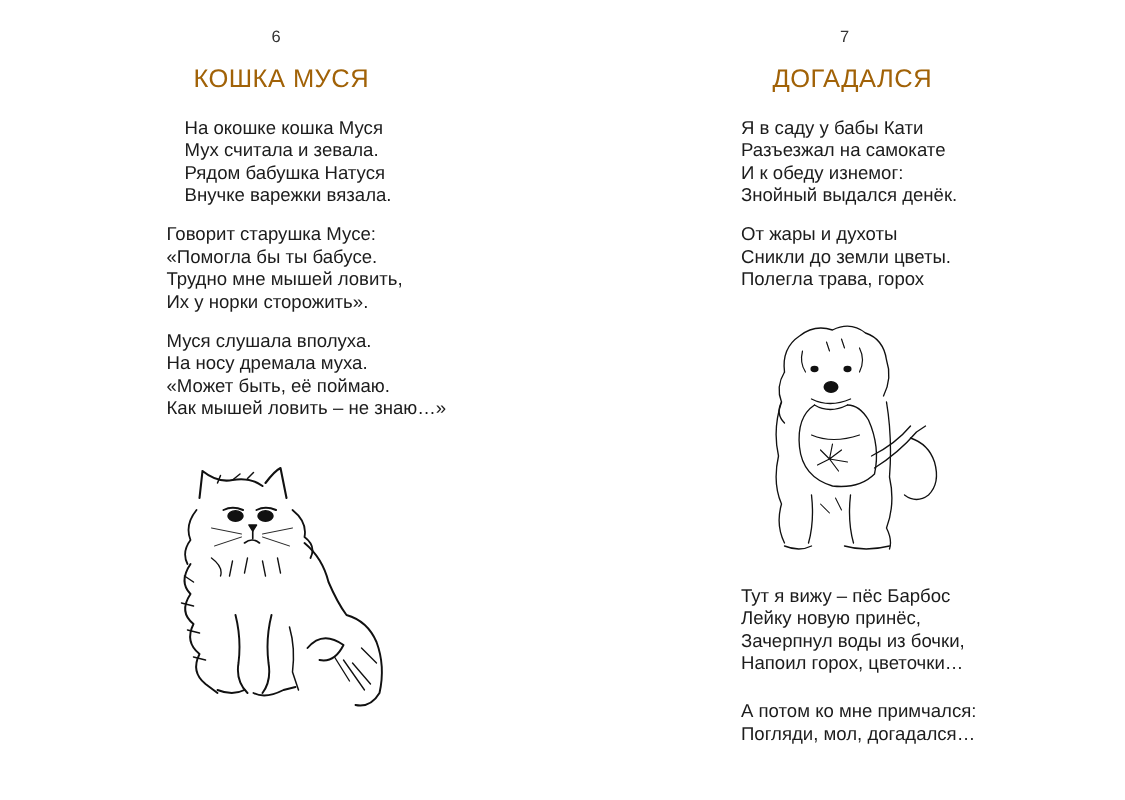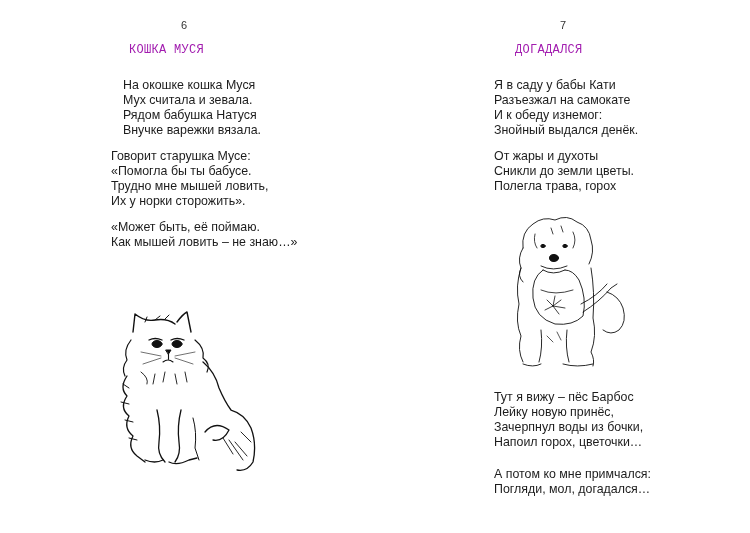--- a/index.html
+++ b/index.html
@@ -14,22 +14,22 @@
     .page { position: absolute; top: 0; height: 533px; }
     .page-left { left: 0; width: 375px; }
     .page-right { left: 375px; width: 375px; }
     .page-num {
       position: absolute; top: 19px;
       font-size: 11px; color: #333;
       width: 40px; text-align: center;
     }
     .title {
       position: absolute; top: 43px;
-      font-size: 12px; letter-spacing: 0.3px;
-      color: #a21caf; white-space: nowrap; font-family: Liberation Mono, monospace;
+      font-size: 17px; letter-spacing: 0.3px;
+      color: #a16207; white-space: nowrap;
     }
     .stanza {
       position: absolute;
       font-size: 12.4px; line-height: 15px;
       color: #1c1c1c;
     }
     .stanza div { white-space: nowrap; }
     .illus { position: absolute; }
     svg path, svg polyline, svg ellipse, svg circle {
       fill: none; stroke: #111; stroke-linecap: round; stroke-linejoin: round;
@@ -48,20 +48,22 @@
     <div>Рядом бабушка Натуся</div>
     <div>Внучке варежки вязала.</div>
   </div>
   <div class="stanza" style="left:111px; top:149px;">
     <div>Говорит старушка Мусе:</div>
     <div>«Помогла бы ты бабусе.</div>
     <div>Трудно мне мышей ловить,</div>
     <div>Их у норки сторожить».</div>
   </div>
   <div class="stanza" style="left:111px; top:220px;">
+    <div>Муся слушала вполуха.</div>
+    <div>На носу дремала муха.</div>
     <div>«Может быть, её поймаю.</div>
     <div>Как мышей ловить – не знаю…»</div>
   </div>
 
   <div class="illus" style="left:105px; top:292px; width:170px; height:190px;">
     <svg width="170" height="190" viewBox="0 0 170 190">
 
       <path d="M30 22 L28 40 M30 22 Q40 30 50 28 Q62 26 70 32 M72 30 Q78 22 82 20 L86 40" stroke-width="1.4"></path>
       <path d="M50 28 L55 24 M60 27 L64 23 M40 30 L42 25" stroke-width="1"></path>
 

